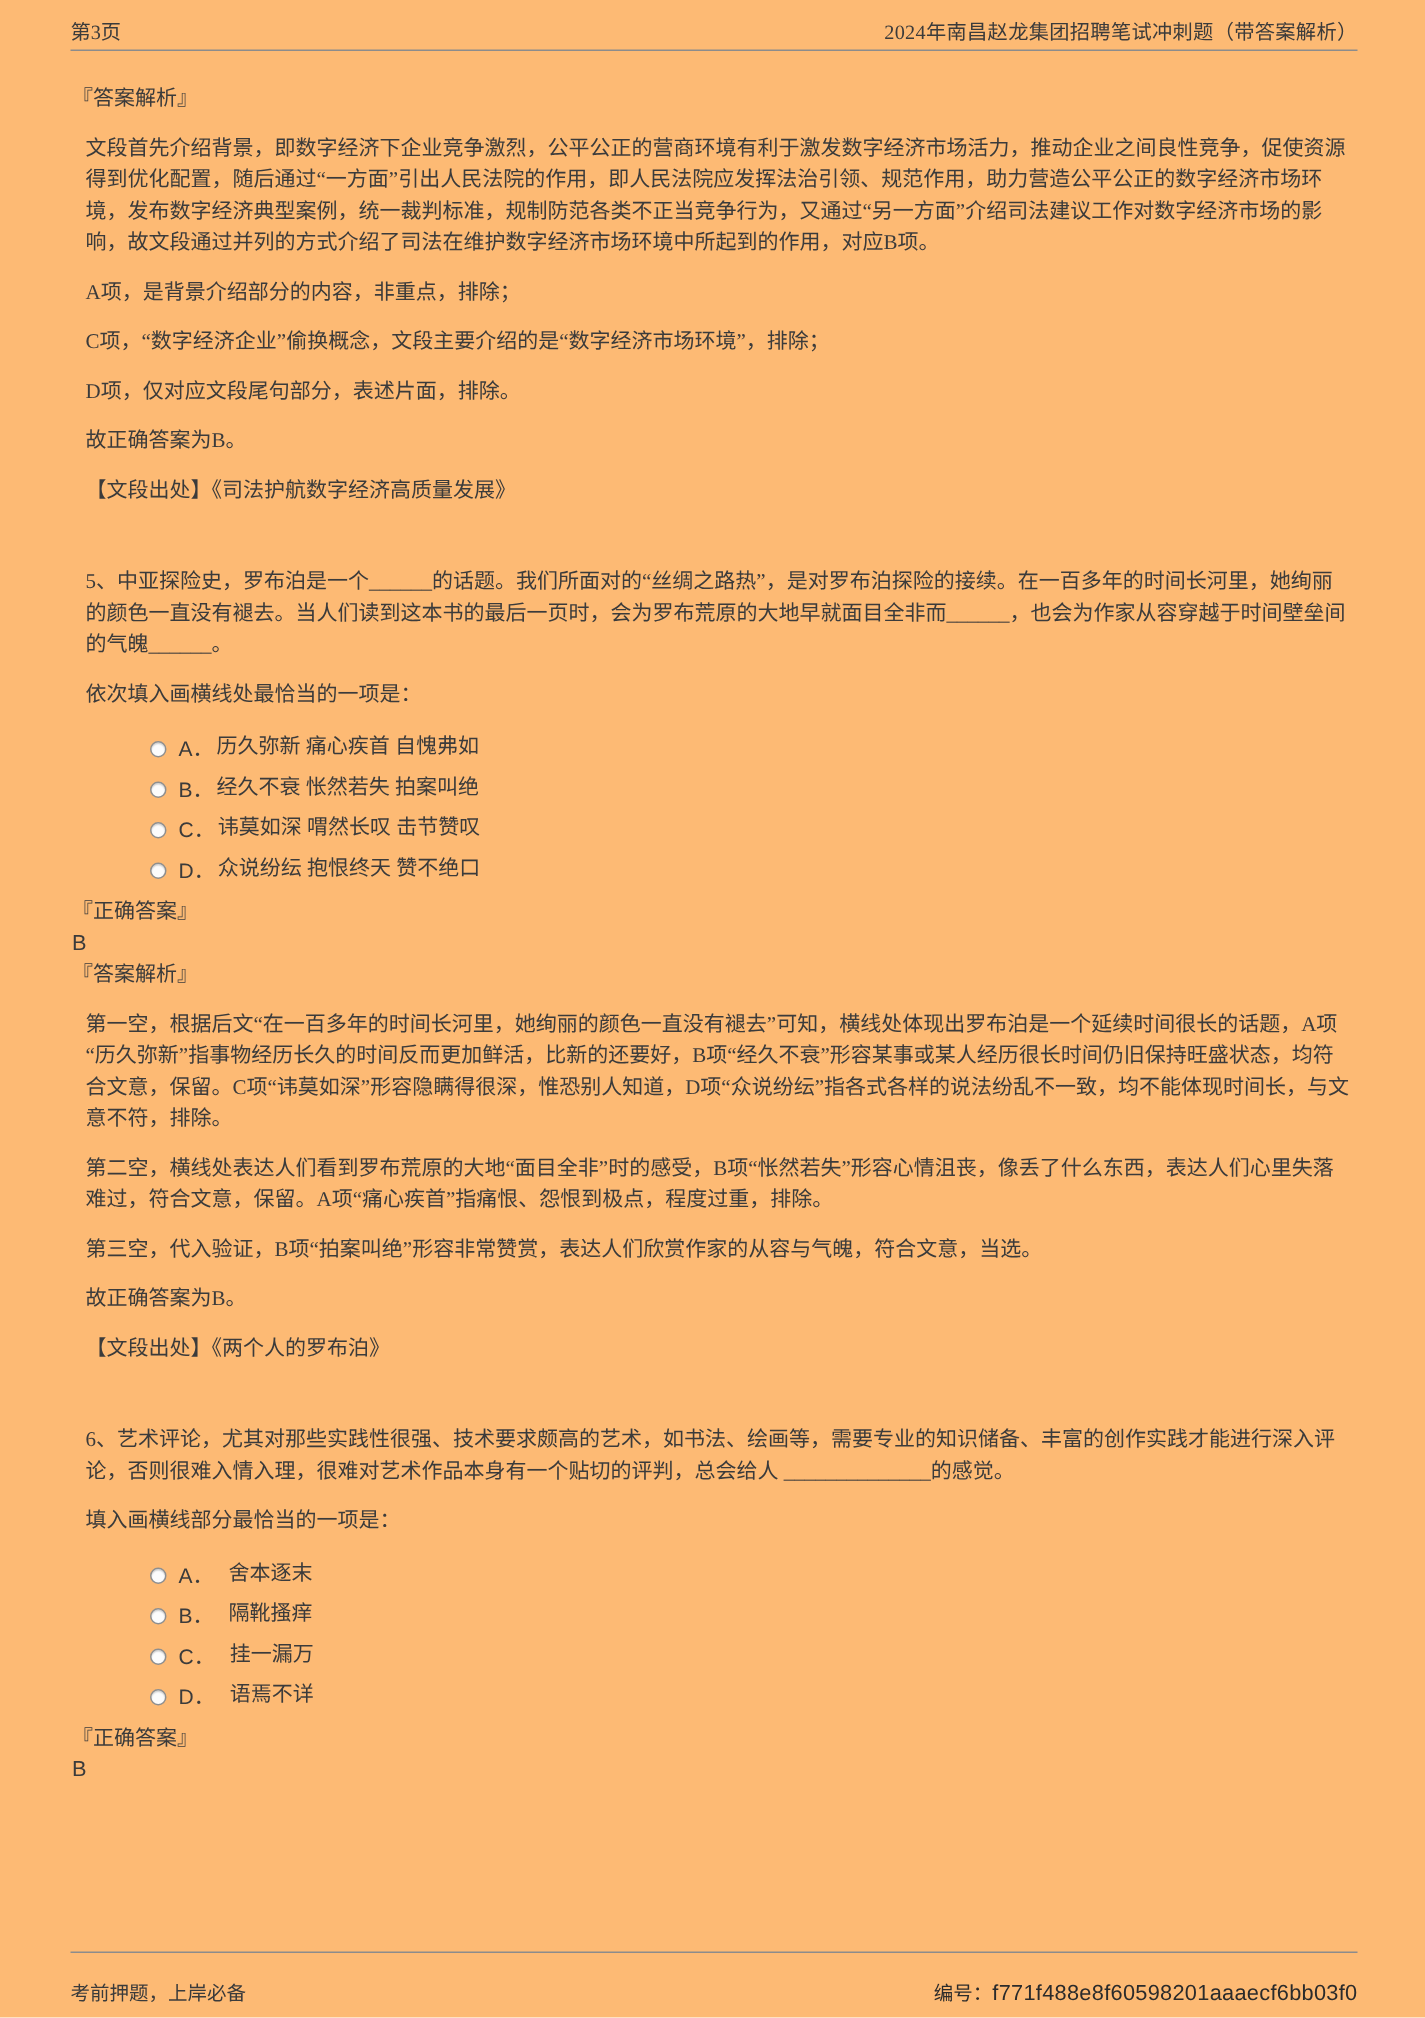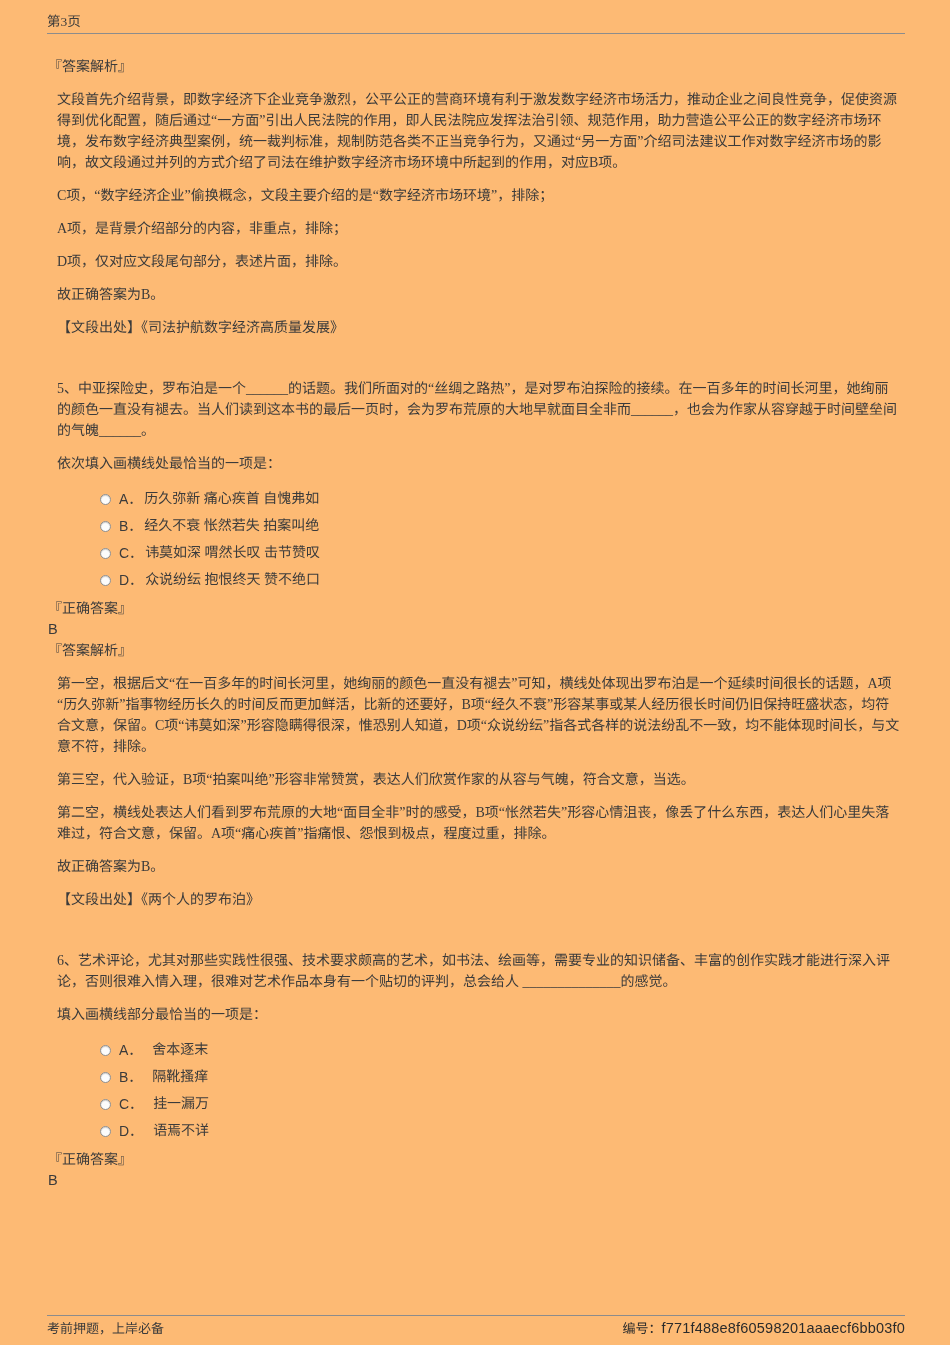--- a/index.html
+++ b/index.html
@@ -70,49 +70,50 @@
   }
   .opt-text { margin-left: 2px; }
   .options.q6 .opt-text { margin-left: 10px; }
   
   .footer {
     position: absolute;
     left: 47px;
     right: 45px;
     bottom: 8px;
     border-top: 1px solid #8c8c8c;
-    padding-top: 2px;
+    padding-top: 16px;
     display: flex;
     justify-content: space-between;
     align-items: baseline;
     font-size: 13px;
   }
   .serial {
     font-family: "Liberation Sans", "DejaVu Sans", sans-serif;
     font-size: 13px;
     color: #2b2b2b;
   }
   .serial .serial-label { font-family: Liberation Mono, monospace; }
   .serial .serial-code { font-size: 14.5px; letter-spacing: 0.2px; }
 </style>
 </head>
 <body>
 
 <div class="page">
 
   <div class="header">
     <span class="page-num">第3页</span>
+    <span class="doc-title">2024年南昌赵龙集团招聘笔试冲刺题（带答案解析）</span>
   </div>
 
   <div class="content">
 
     <p class="bracket-heading">『答案解析』</p>
     <p>文段首先介绍背景，即数字经济下企业竞争激烈，公平公正的营商环境有利于激发数字经济市场活力，推动企业之间良性竞争，促使资源得到优化配置，随后通过“一方面”引出人民法院的作用，即人民法院应发挥法治引领、规范作用，助力营造公平公正的数字经济市场环境，发布数字经济典型案例，统一裁判标准，规制防范各类不正当竞争行为，又通过“另一方面”介绍司法建议工作对数字经济市场的影响，故文段通过并列的方式介绍了司法在维护数字经济市场环境中所起到的作用，对应B项。</p>
+    <p>A项，是背景介绍部分的内容，非重点，排除；</p>
     <p>C项，“数字经济企业”偷换概念，文段主要介绍的是“数字经济市场环境”，排除；</p>
-    <p>A项，是背景介绍部分的内容，非重点，排除；</p>
     <p>D项，仅对应文段尾句部分，表述片面，排除。</p>
     <p>故正确答案为B。</p>
     <p>【文段出处】《司法护航数字经济高质量发展》</p>
 
     <p class="stem">5、中亚探险史，罗布泊是一个______的话题。我们所面对的“丝绸之路热”，是对罗布泊探险的接续。在一百多年的时间长河里，她绚丽的颜色一直没有褪去。当人们读到这本书的最后一页时，会为罗布荒原的大地早就面目全非而______，也会为作家从容穿越于时间壁垒间的气魄______。</p>
     <p>依次填入画横线处最恰当的一项是：</p>
 
     <div class="options">
       <div class="option">
         <span class="radio"></span>
@@ -133,22 +134,22 @@
         <span class="radio"></span>
         <span class="opt-letter">D．</span>
         <span class="opt-text">众说纷纭 抱恨终天 赞不绝口</span>
       </div>
     </div>
 
     <p class="tight bracket-heading">『正确答案』</p>
     <p class="tight answer-letter">B</p>
     <p class="tight bracket-heading">『答案解析』</p>
     <p>第一空，根据后文“在一百多年的时间长河里，她绚丽的颜色一直没有褪去”可知，横线处体现出罗布泊是一个延续时间很长的话题，A项“历久弥新”指事物经历长久的时间反而更加鲜活，比新的还要好，B项“经久不衰”形容某事或某人经历很长时间仍旧保持旺盛状态，均符合文意，保留。C项“讳莫如深”形容隐瞒得很深，惟恐别人知道，D项“众说纷纭”指各式各样的说法纷乱不一致，均不能体现时间长，与文意不符，排除。</p>
+    <p>第二空，横线处表达人们看到罗布荒原的大地“面目全非”时的感受，B项“怅然若失”形容心情沮丧，像丢了什么东西，表达人们心里失落难过，符合文意，保留。A项“痛心疾首”指痛恨、怨恨到极点，程度过重，排除。</p>
     <p>第三空，代入验证，B项“拍案叫绝”形容非常赞赏，表达人们欣赏作家的从容与气魄，符合文意，当选。</p>
-    <p>第二空，横线处表达人们看到罗布荒原的大地“面目全非”时的感受，B项“怅然若失”形容心情沮丧，像丢了什么东西，表达人们心里失落难过，符合文意，保留。A项“痛心疾首”指痛恨、怨恨到极点，程度过重，排除。</p>
     <p>故正确答案为B。</p>
     <p>【文段出处】《两个人的罗布泊》</p>
 
     <p class="stem">6、艺术评论，尤其对那些实践性很强、技术要求颇高的艺术，如书法、绘画等，需要专业的知识储备、丰富的创作实践才能进行深入评论，否则很难入情入理，很难对艺术作品本身有一个贴切的评判，总会给人 ______________的感觉。</p>
     <p>填入画横线部分最恰当的一项是：</p>
 
     <div class="options q6">
       <div class="option">
         <span class="radio"></span>
         <span class="opt-letter">A．</span>

